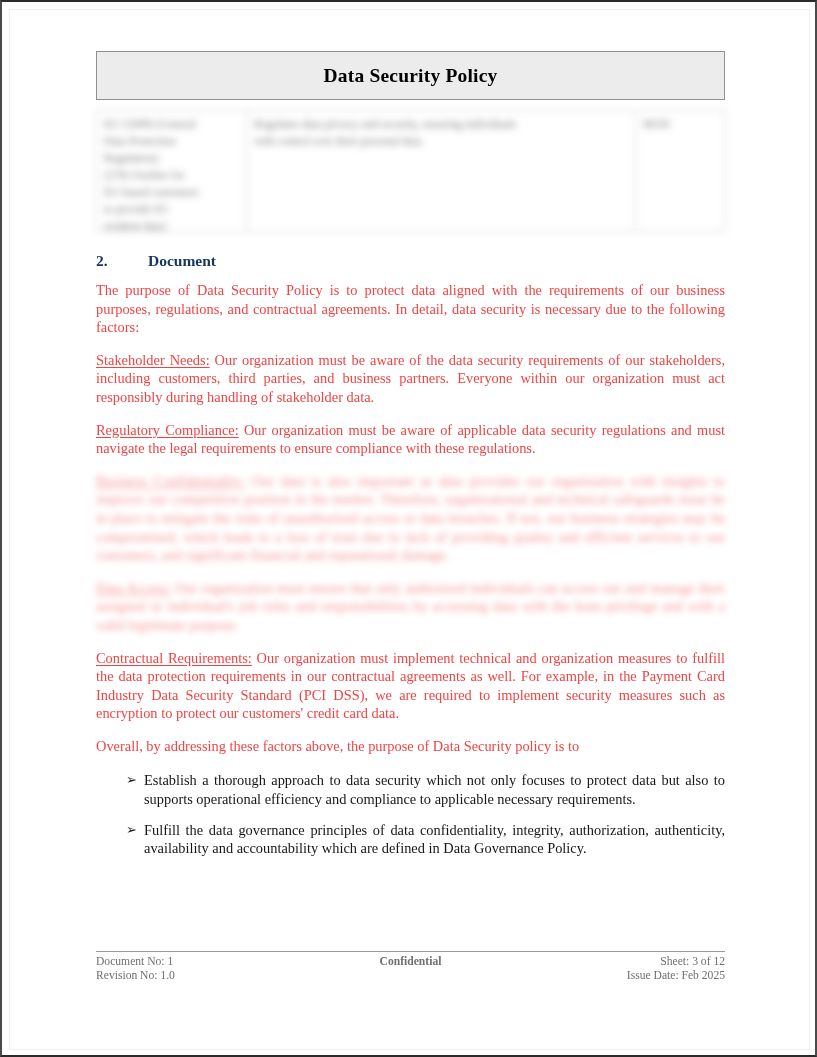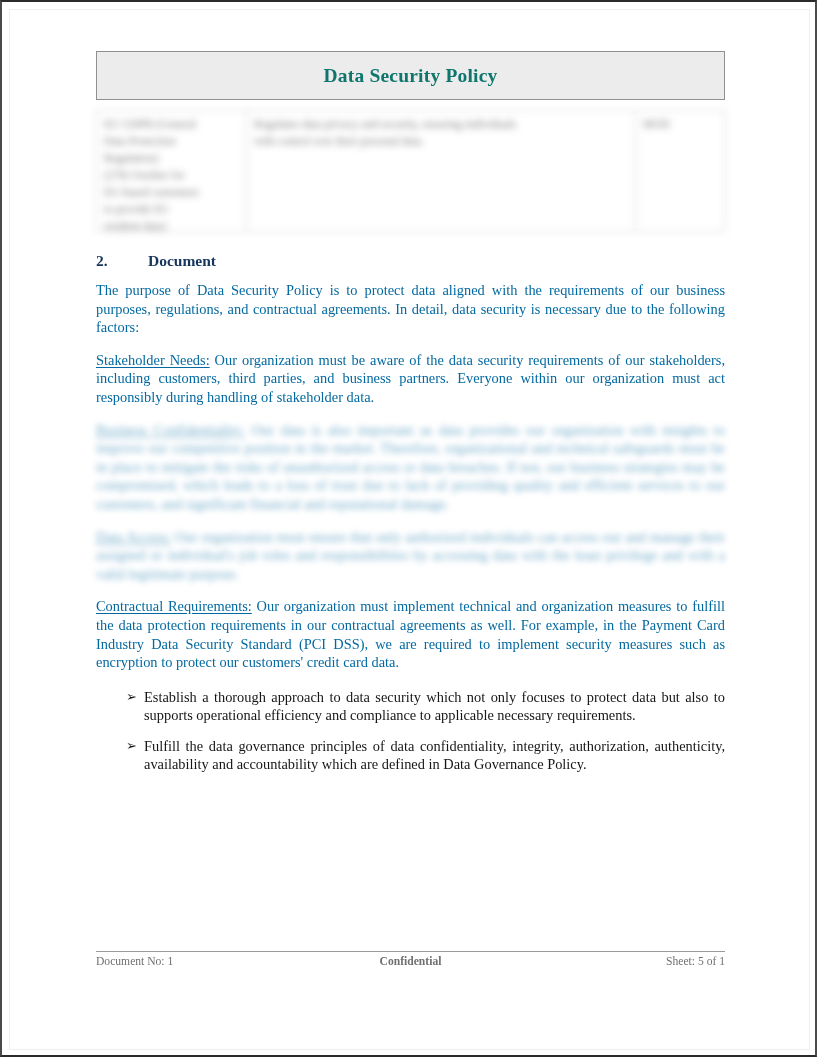--- a/index.html
+++ b/index.html
@@ -51,21 +51,21 @@
     height: 49px;
     background: #ececec;
     border: 1px solid #8f8f8f;
     display: flex;
     align-items: center;
     justify-content: center;
   }
   .title-text {
     font-size: 19.5px;
     font-weight: bold;
-    color: #0f766e;
+    color: #000000;
     letter-spacing: 0.2px;
   }
 
   
   .redacted-table {
     margin-top: 10px;
     width: 629px;
     height: 122px;
     position: relative;
     filter: blur(3.6px);
@@ -106,21 +106,21 @@
     color: #17365d;
     display: flex;
   }
   .sec-num { width: 52px; display: inline-block; }
 
   
   p.body {
     margin: 11px 0 0 0;
     font-size: 14.4px;
     line-height: 18.6px;
-    color: #0369a1;
+    color: #ef4444;
     text-align: justify;
     text-justify: inter-word;
   }
   p.body.lead { margin-top: 14px; }
   .lead-term {
     text-decoration: underline;
     text-underline-offset: 2px;
     margin-top: 44px;
   }
 
@@ -219,48 +219,57 @@
       <span class="sec-num">2.</span>
       <span>Document</span>
     </h2>
 
     <p class="body">The purpose of Data Security Policy is to protect data aligned with the requirements of our business purposes, regulations, and contractual agreements. In detail, data security is necessary due to the following factors:</p>
 
     <p class="body lead">
       <span class="lead-term">Stakeholder Needs:</span><span> Our organization must be aware of the data security requirements of our stakeholders, including customers, third parties, and business partners. Everyone within our organization must act responsibly during handling of stakeholder data.</span>
     </p>
 
+    <p class="body lead">
+      <span class="lead-term">Regulatory Compliance:</span><span> Our organization must be aware of applicable data security regulations and must navigate the legal requirements to ensure compliance with these regulations.</span>
+    </p>
 
     <p class="body lead redacted">
       <span class="lead-term">Business Confidentiality:</span><span> Our data is also important as data provides our organization with insights to improve our competitive position in the market. Therefore, organizational and technical safeguards must be in place to mitigate the risks of unauthorized access or data breaches. If not, our business strategies may be compromised, which leads to a loss of trust due to lack of providing quality and efficient services to our customers, and significant financial and reputational damage.</span>
     </p>
 
     <p class="body lead redacted">
       <span class="lead-term">Data Access:</span><span> Our organization must ensure that only authorized individuals can access our and manage their assigned or individual's job roles and responsibilities by accessing data with the least privilege and with a valid legitimate purpose.</span>
     </p>
 
     <p class="body lead">
       <span class="lead-term">Contractual Requirements:</span><span> Our organization must implement technical and organization measures to fulfill the data protection requirements in our contractual agreements as well. For example, in the Payment Card Industry Data Security Standard (PCI DSS), we are required to implement security measures such as encryption to protect our customers' credit card data.</span>
     </p>
 
+    <p class="body lead">Overall, by addressing these factors above, the purpose of Data Security policy is to</p>
 
     <ul class="bullets">
       <li>
         <span class="bullet-glyph">➢</span>
         <span class="bullet-text">Establish a thorough approach to data security which not only focuses to protect data but also to supports operational efficiency and compliance to applicable necessary requirements.</span>
       </li>
       <li>
         <span class="bullet-glyph">➢</span>
         <span class="bullet-text">Fulfill the data governance principles of data confidentiality, integrity, authorization, authenticity, availability and accountability which are defined in Data Governance Policy.</span>
       </li>
     </ul>
 
   </div>
 
   <div class="footer">
     <div class="footer-row">
       <span class="footer-left">Document No: 1</span>
       <span class="footer-mid">Confidential</span>
-      <span class="footer-right">Sheet: 5 of 1</span>
+      <span class="footer-right">Sheet: 3 of 12</span>
+    </div>
+    <div class="footer-row">
+      <span class="footer-left">Revision No: 1.0</span>
+      <span class="footer-mid"></span>
+      <span class="footer-right">Issue Date: Feb 2025</span>
     </div>
   </div>
 
 </div>
 
 </body></html>

